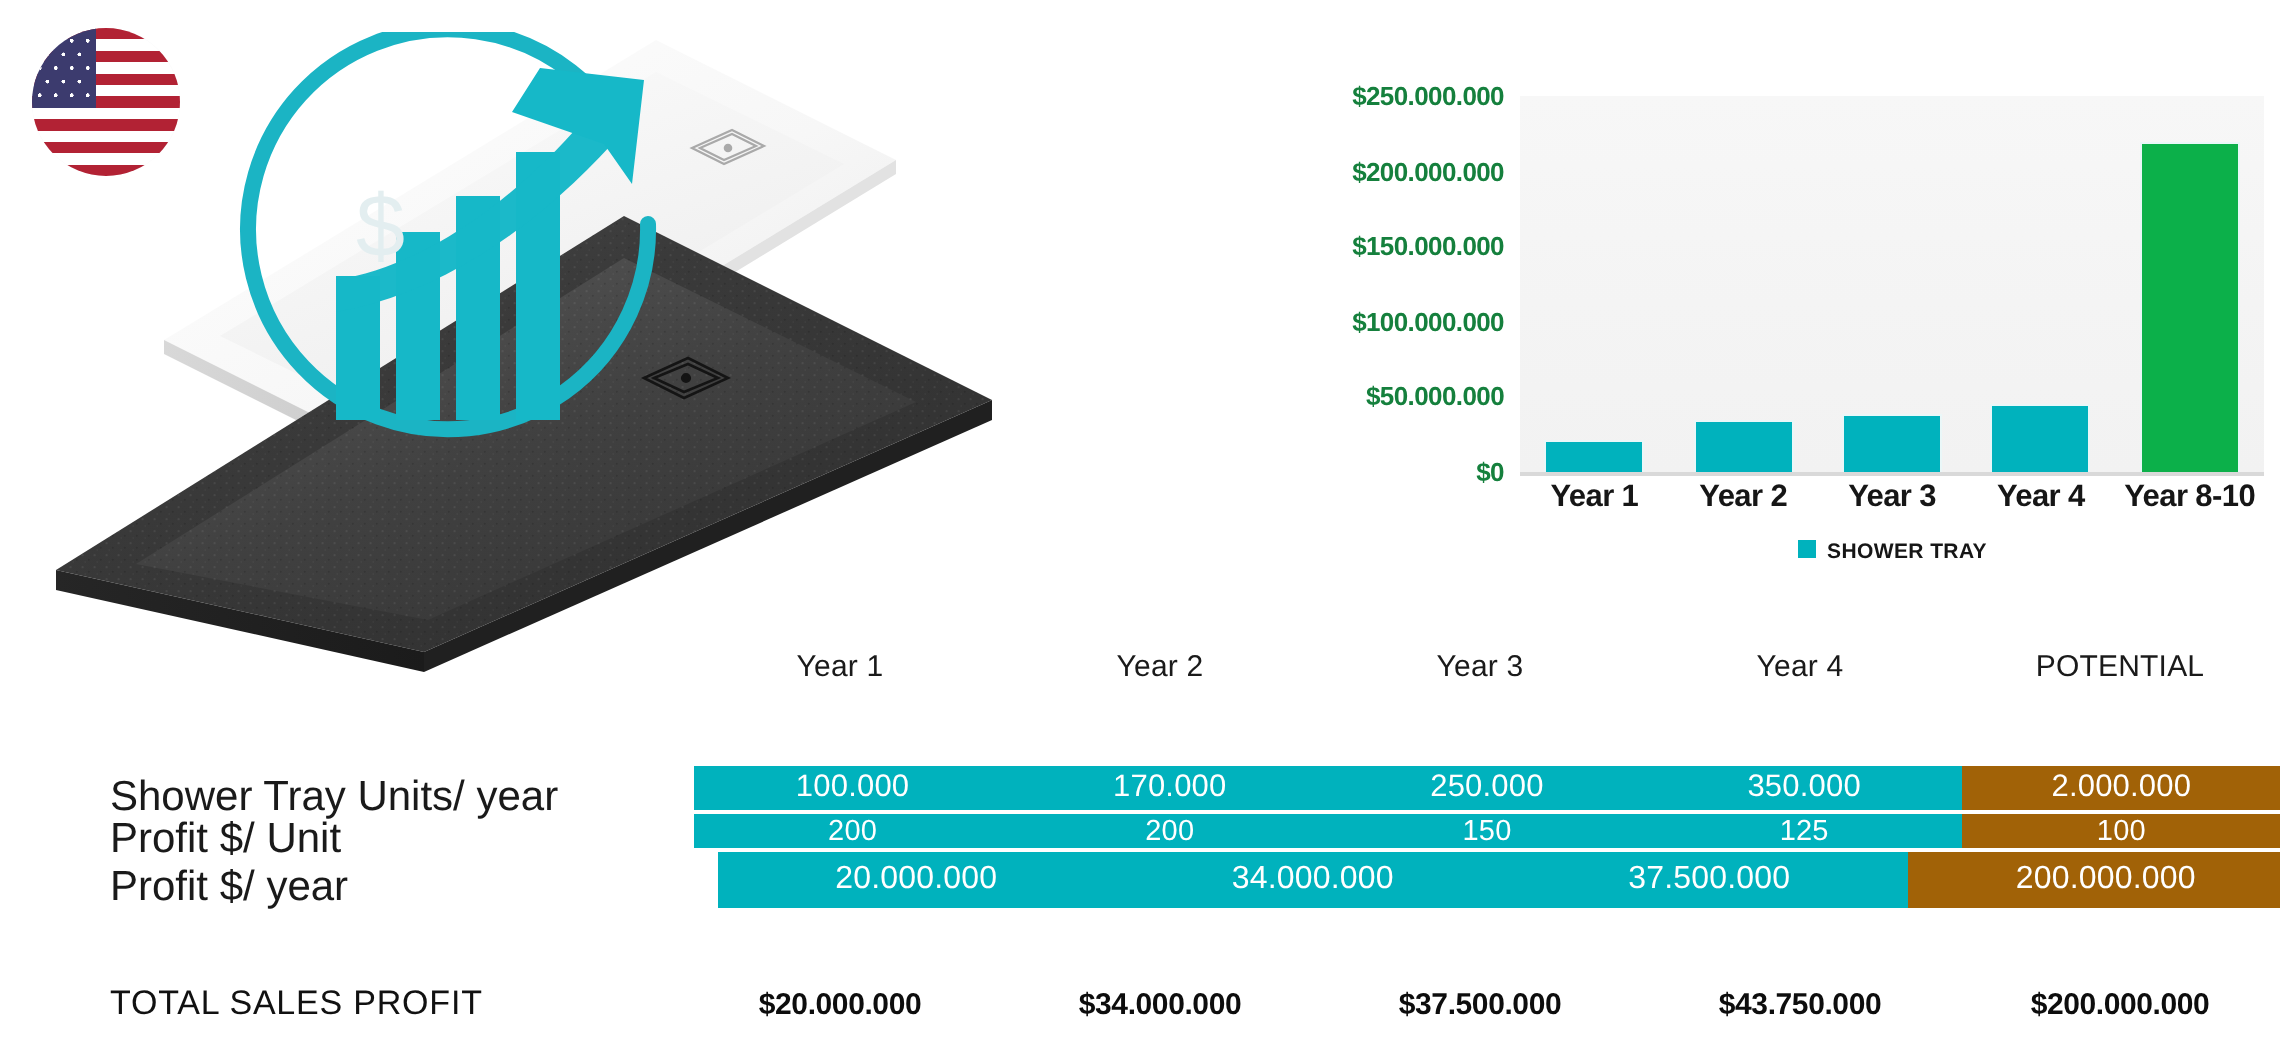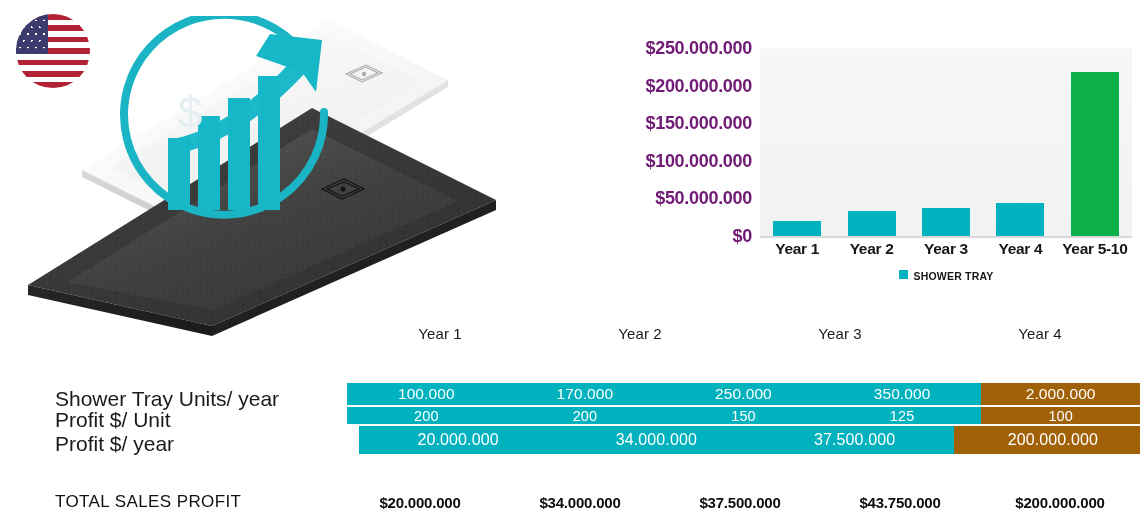--- a/index.html
+++ b/index.html
@@ -69,22 +69,22 @@
   .growth-badge{position:absolute;left:110px;top:16px;width:240px;height:240px;}
   .growth-badge svg{display:block;width:100%;height:100%;}
 
   
   .chart-block{position:absolute;left:648px;top:4px;width:492px;height:285px;}
   .chart-ylabels{
     position:absolute;left:0;top:0;width:108px;height:236px;
   }
   .chart-ylabels .ytick{
     position:absolute;right:4px;
-    font-size:18px;font-weight:700;letter-spacing:-0.3px;
-    color:#701a75;white-space:nowrap;
+    font-size:13px;font-weight:700;letter-spacing:-0.3px;
+    color:#15803d;white-space:nowrap;
     transform:translateY(-50%);
   }
   .plot{
     position:absolute;left:112px;top:44px;width:372px;height:188px;
     background:linear-gradient(to bottom,#f7f7f7 0%, #f4f4f4 55%, #f2f2f2 100%);
   }
   .plot .baseline{
     position:absolute;left:0;right:0;bottom:-2px;height:2px;background:#d9d9d9;
   }
   .bars{
@@ -287,34 +287,35 @@
       <div class="barslot">
         <div class="bar green" style="height:164px"></div>
       </div>
     </div>
 
     <div class="xlabels">
       <span>Year 1</span>
       <span>Year 2</span>
       <span>Year 3</span>
       <span>Year 4</span>
-      <span>Year 5-10</span>
+      <span>Year 8-10</span>
     </div>
 
     <div class="chart-legend">
       <span class="legend-swatch"></span>
       <span class="legend-text">SHOWER TRAY</span>
     </div>
   </div>
 
   <div class="col-headers">
     <div class="ch">Year 1</div>
     <div class="ch">Year 2</div>
     <div class="ch">Year 3</div>
     <div class="ch">Year 4</div>
+    <div class="ch">POTENTIAL</div>
   </div>
 
   <div class="row-labels">
     <div class="rl rl-0">Shower Tray Units/ year</div>
     <div class="rl rl-1">Profit $/ Unit</div>
     <div class="rl rl-2">Profit $/ year</div>
   </div>
 
   <div class="grid">
 

